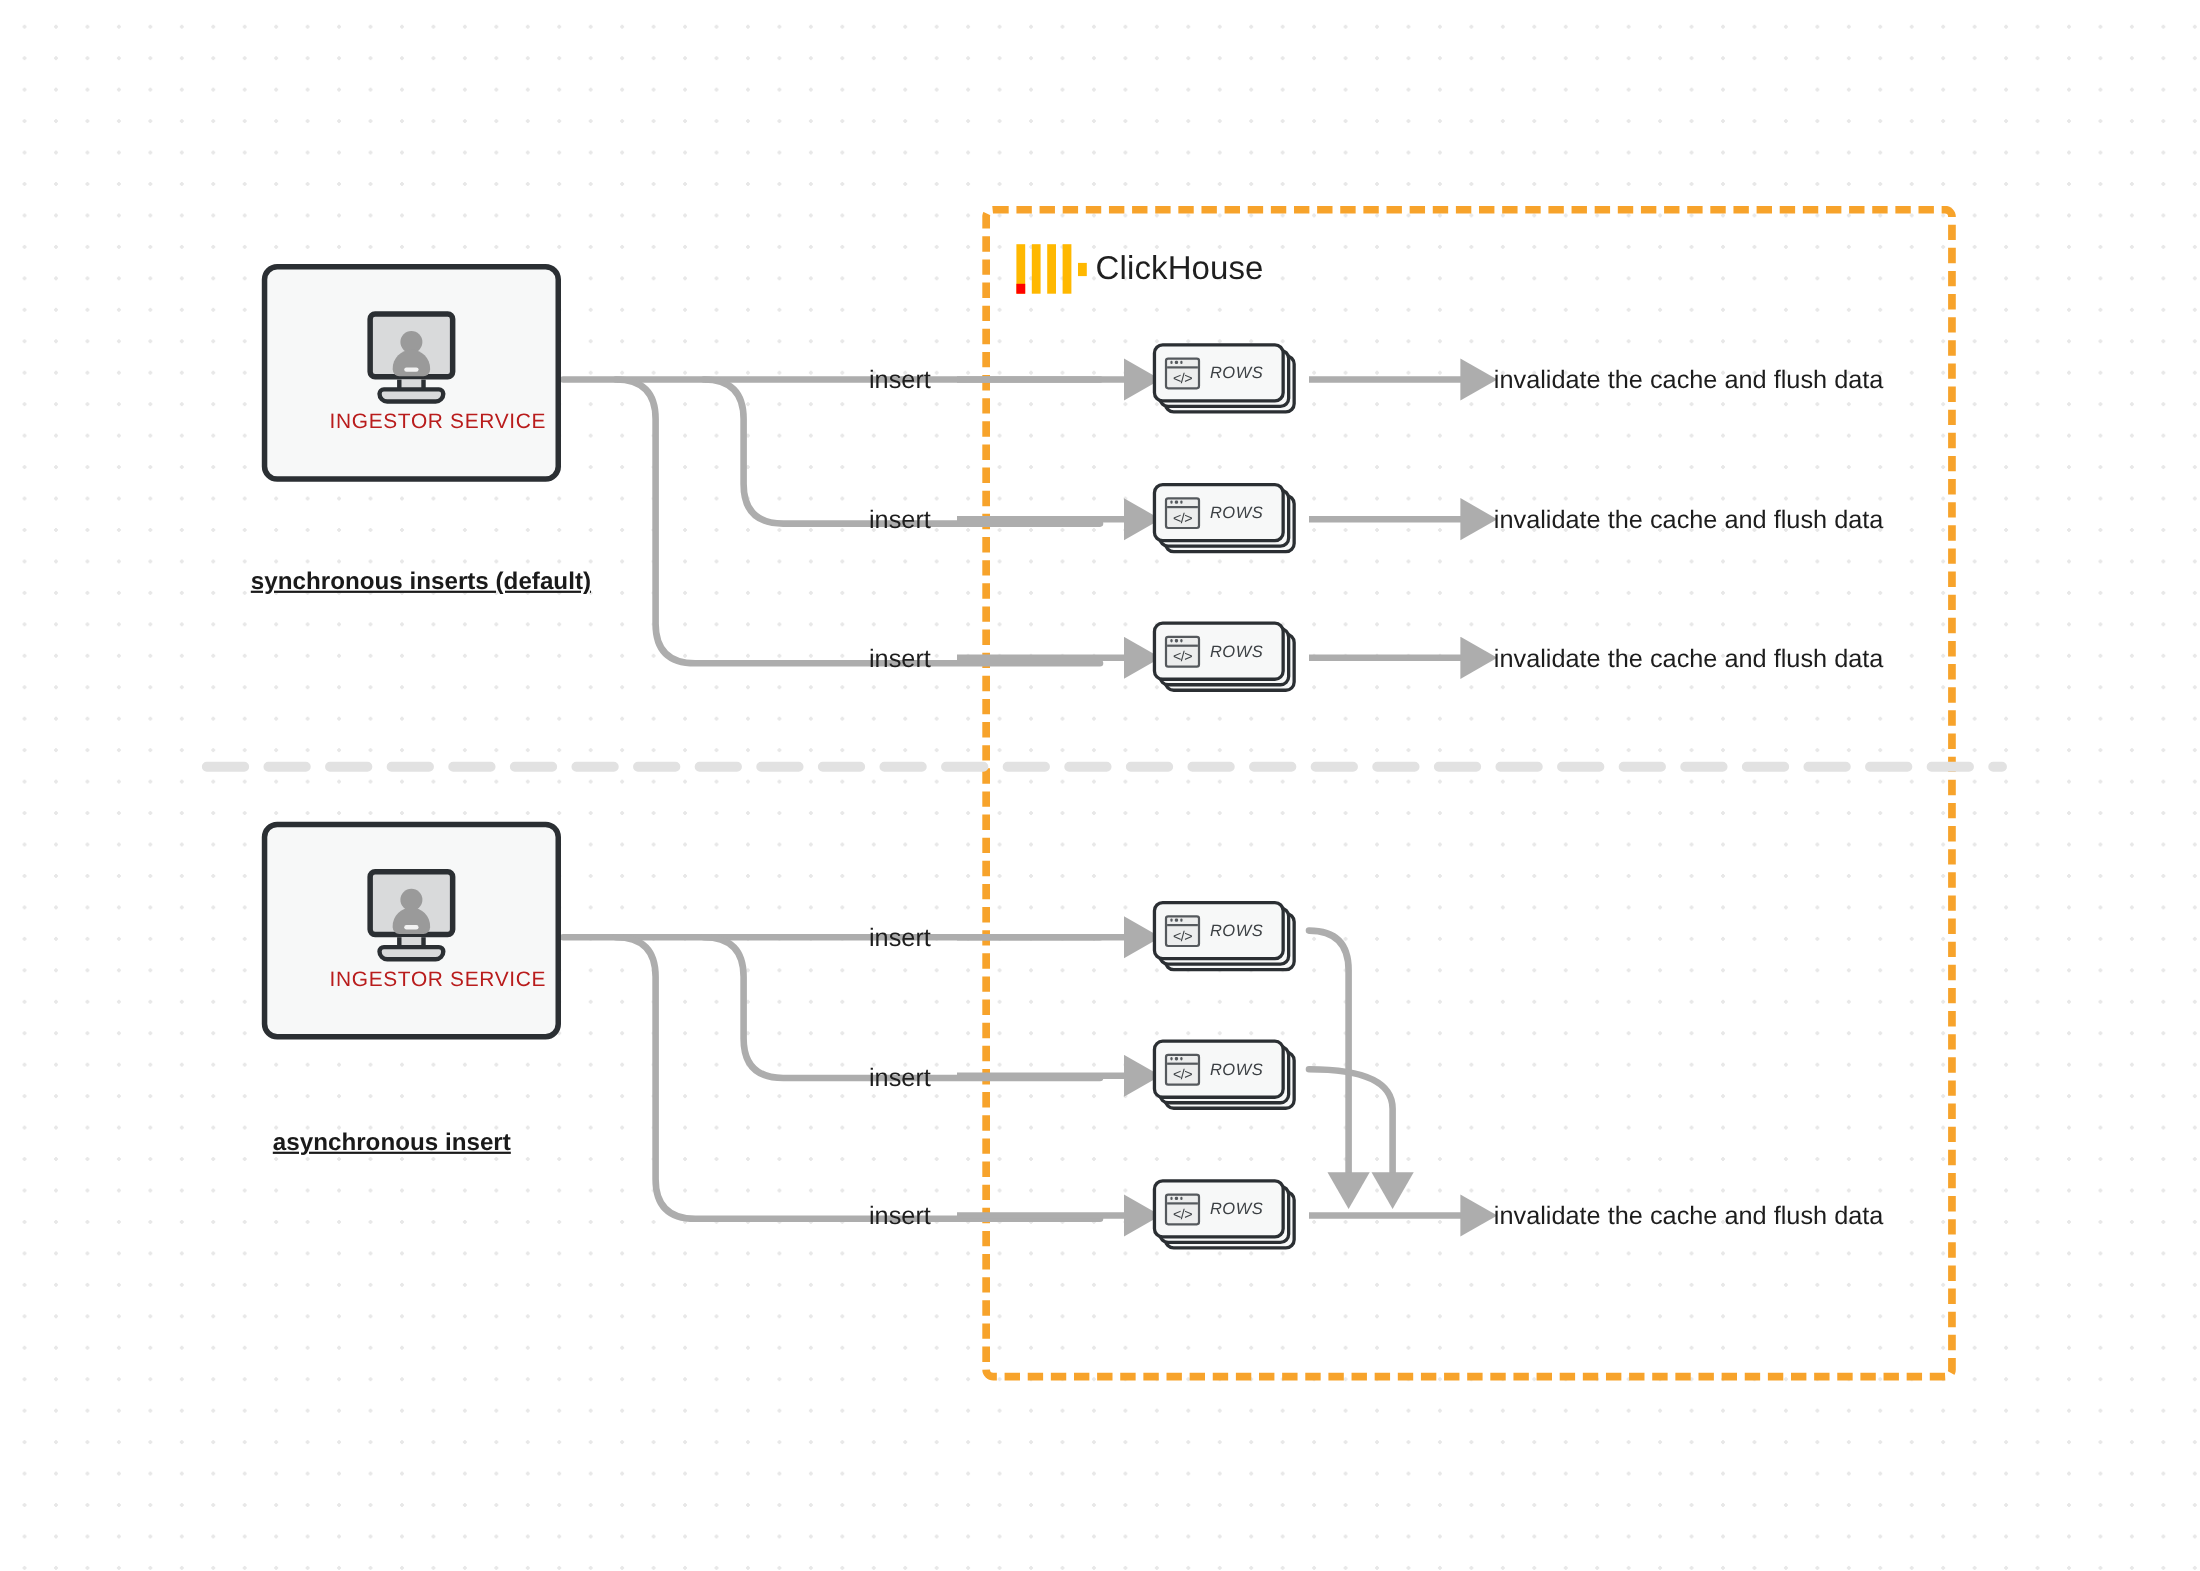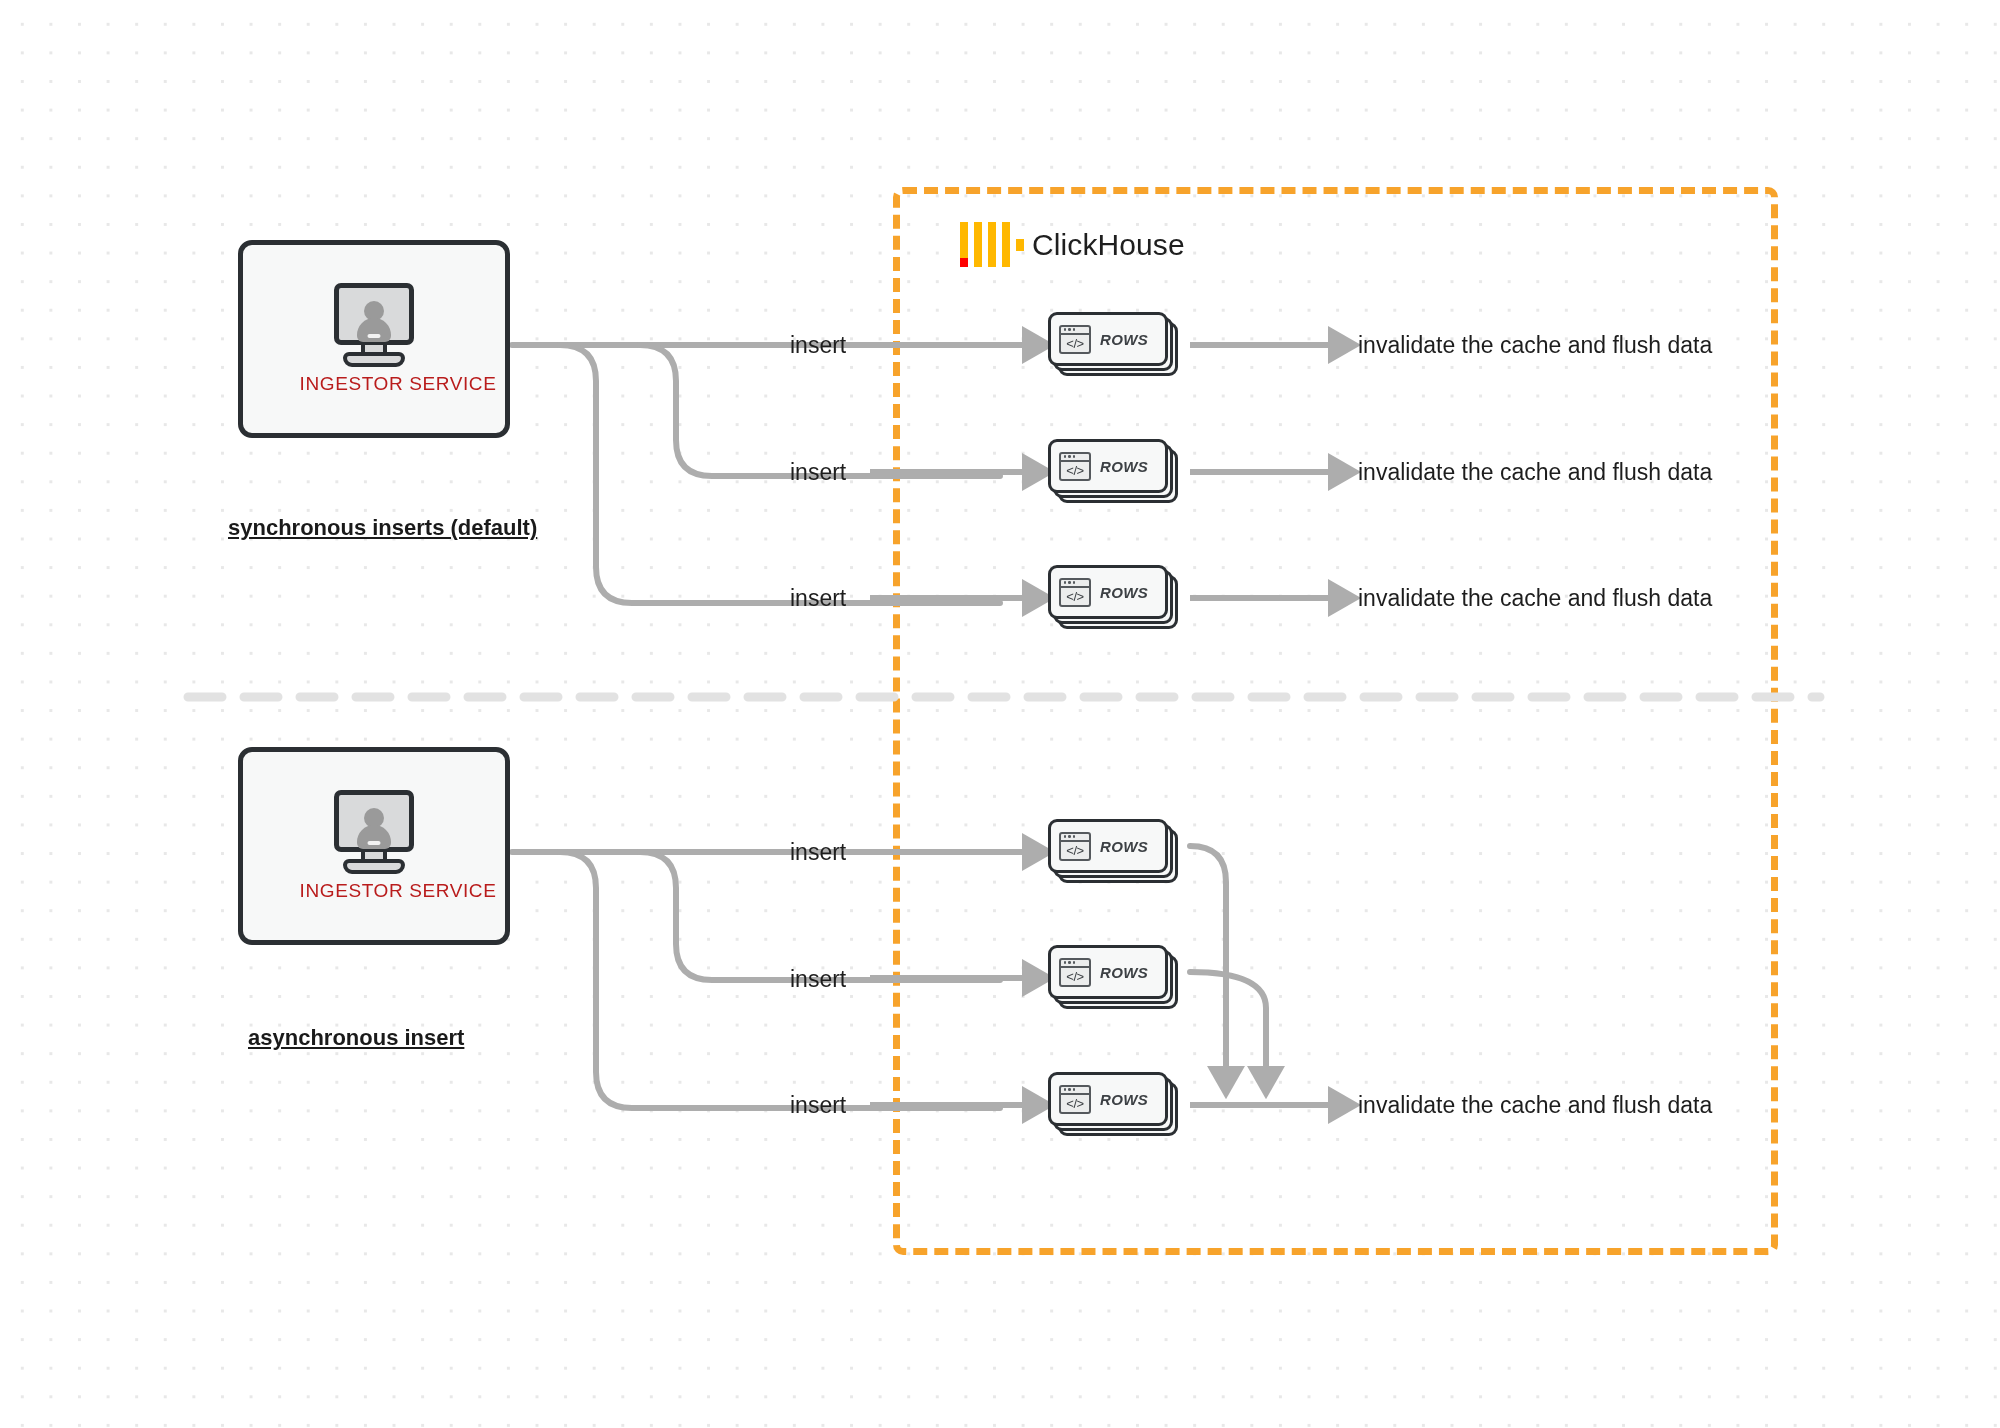--- a/index.html
+++ b/index.html
@@ -30,21 +30,20 @@
     border-radius: 10px;
     box-sizing: border-box;
   }
   #ch-logo-wrap {
     position: absolute;
     left: 924px;
     top: 222px;
     display: flex;
     align-items: center;
     gap: 22px;
-    margin-left: 36px;
   }
   .ch-bars {
     position: relative;
     width: 50px;
     height: 45px;
   }
   .ch-bar {
     position: absolute;
     top: 0;
     width: 8px;
@@ -252,21 +251,21 @@
     align-items: center;
     justify-content: center;
     font-size: 13px;
     color: #3c4044;
     font-family: "Liberation Sans", sans-serif;
     letter-spacing: -0.5px;
   }
   .rows-label {
     font-size: 15px;
     font-style: italic;
-    font-weight: bold;
+    font-weight: normal;
     color: #3c4044;
     letter-spacing: 0.4px;
   }
 
   
   .insert-label {
     position: absolute;
     font-size: 23px;
     color: #1d1d1d;
     white-space: nowrap;

